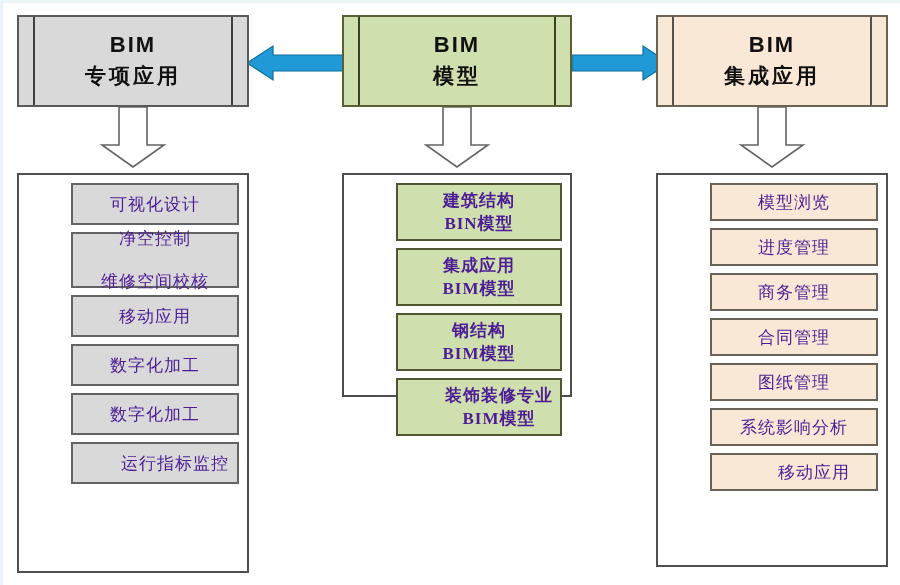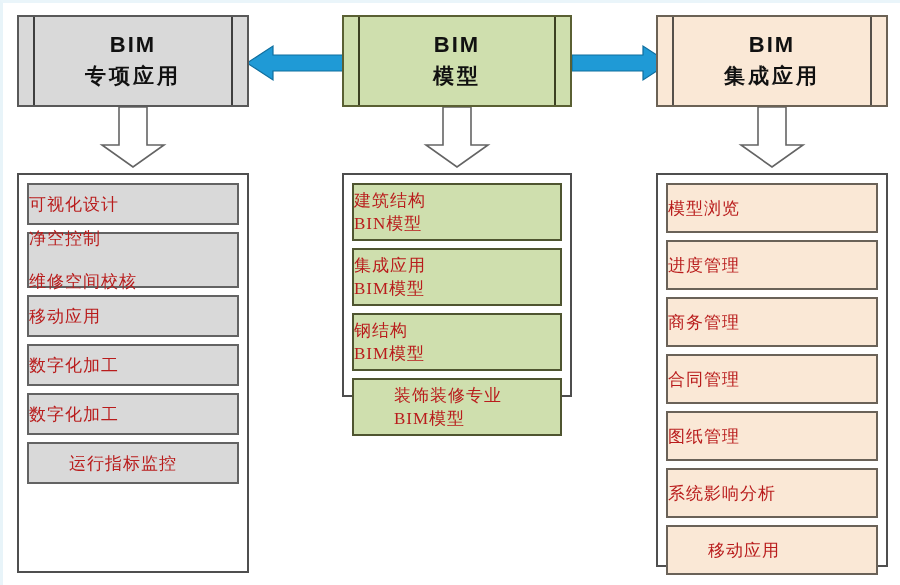--- a/index.html
+++ b/index.html
@@ -78,45 +78,46 @@
   .down-arrow svg{display:block;}
 
   
   .list-box{
     box-sizing:border-box;
     border:2px solid #6f6f6f;
     background:#ffffff;
     padding:8px 8px 12px 8px;
   }
   #list-left{border-color:#4f4f4f;height:400px;}
-  #list-mid{border-color:#4d4d4d;height:224px;}
+  #list-mid{border-color:#4d4d4d;height:224px;font-weight:bold;}
   #list-right{border-color:#4f4f4f;height:394px;}
 
   .item{
     box-sizing:border-box;
     border:2px solid #6a6a6a;
     margin-bottom:7px;
     display:flex;
     flex-direction:column;
-    align-items:flex-start;
+    align-items:center;
     justify-content:center;
     text-align:center;
-    color:#b91c1c;
+    color:#4c1d95;
     font-size:17px;
     line-height:23px;
     letter-spacing:1px;
     font-family:"Liberation Serif","DejaVu Serif",serif;
+    margin-left:44px;
   }
   .item:last-child{margin-bottom:0;padding-left:40px;}
   .item .l2{display:block;}
 
   #list-left .item{background:#d9d9d9;border-color:#636363;height:42px;}
   #list-left .item.tall{height:56px;gap:20px;}
   #list-mid .item{background:#cfdfae;border-color:#4f5530;height:58px;}
-  #list-right .item{background:#fae8d6;border-color:#6a6258;height:50px;}
+  #list-right .item{background:#fae8d6;border-color:#6a6258;height:38px;}
 </style>
 </head>
 <body>
 
 <div id="canvas">
 
   <svg id="arrow-left" style="position:absolute;left:244px;top:40px;" width="98" height="40" aria-hidden="true">
     <polygon points="0,20 26,3 26,12 97,12 97,28 26,28 26,37" fill="#1f9ad6" stroke="#0f6e9e" stroke-width="1.2"></polygon>
   </svg>
 

